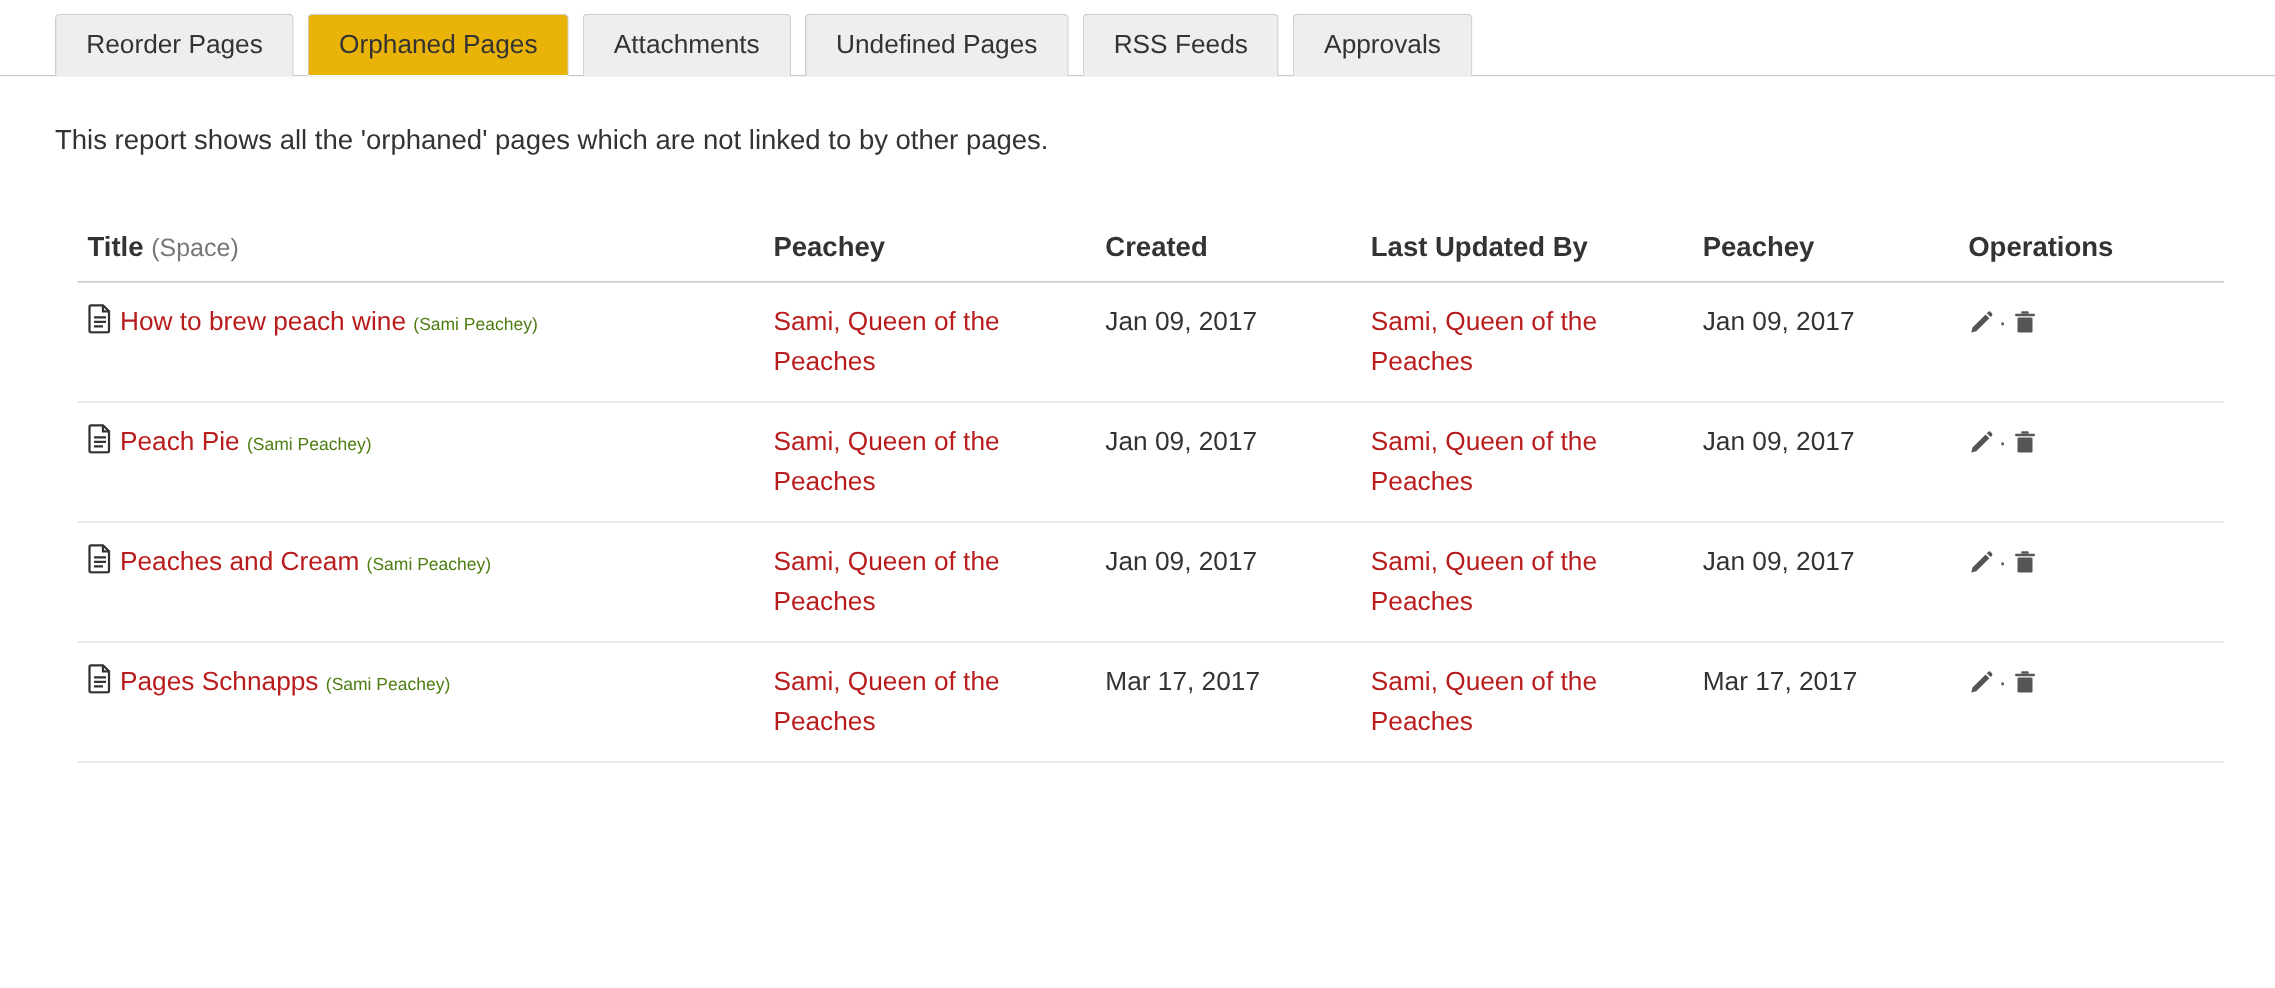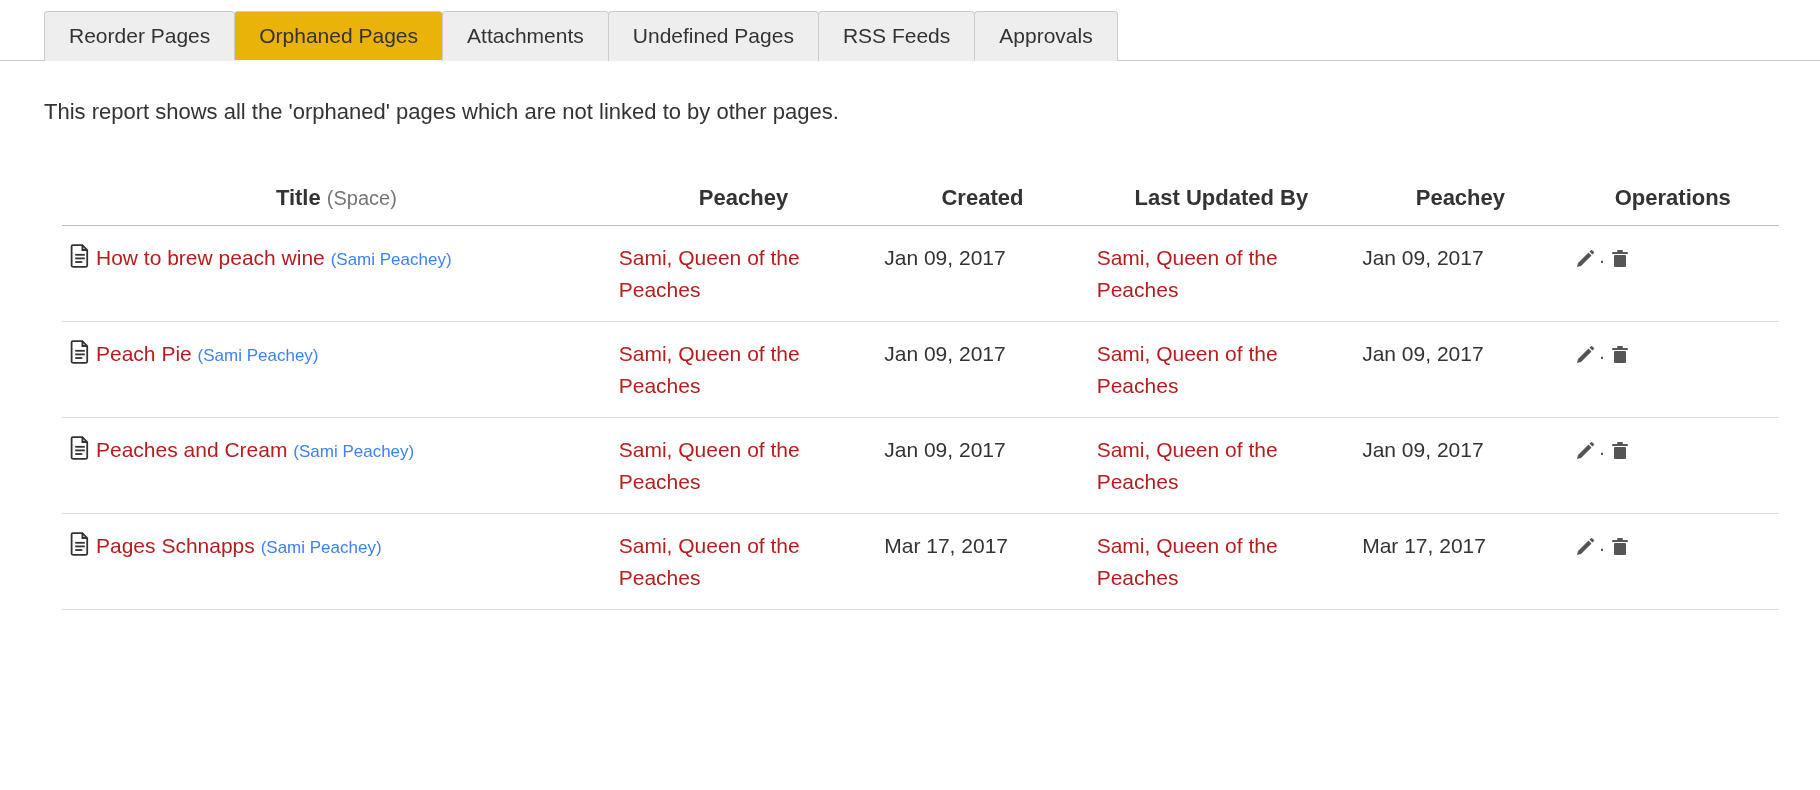--- a/index.html
+++ b/index.html
@@ -17,21 +17,21 @@
       display: flex;
       border-bottom: 1px solid #ccc;
       padding-left: 44px;
       padding-top: 10px;
     }
     .tab {
       padding: 12px 24px;
       background: #eeeeee;
       border: 1px solid #ccc;
       border-bottom: none;
-      margin-right: 0;
+      margin-right: 12px;
       border-radius: 4px 4px 0 0;
       cursor: pointer;
       color: #333;
       font-size: 21px;
       position: relative;
       bottom: -1px;
     }
     .tab + .tab {
       margin-left: -1px;
     }
@@ -49,21 +49,21 @@
       margin-bottom: 50px;
     }
     .table-wrap {
       padding: 0 18px;
     }
     table {
       width: 100%;
       border-collapse: collapse;
     }
     thead th {
-      text-align: center;
+      text-align: left;
       font-weight: 700;
       font-size: 22px;
       padding: 10px 8px 14px 8px;
       border-bottom: 1px solid #bbb;
       vertical-align: top;
     }
     thead th .muted {
       font-weight: 400;
       color: #777;
       font-size: 20px;
@@ -83,22 +83,22 @@
     .page-icon svg {
       width: 20px;
       height: 24px;
     }
     .link {
       color: #b91c1c;
       text-decoration: none;
       cursor: pointer;
     }
     .space-name {
-      color: #3b82f6;
-      font-size: 17px;
+      color: #4d7c0f;
+      font-size: 14px;
     }
     .col-title { width: 31%; }
     .col-creator { width: 15%; }
     .col-created { width: 12%; }
     .col-updatedby { width: 15%; }
     .col-updated { width: 12%; }
     .col-ops { width: 12%; }
     .op-icon {
       display: inline-block;
       cursor: pointer;

